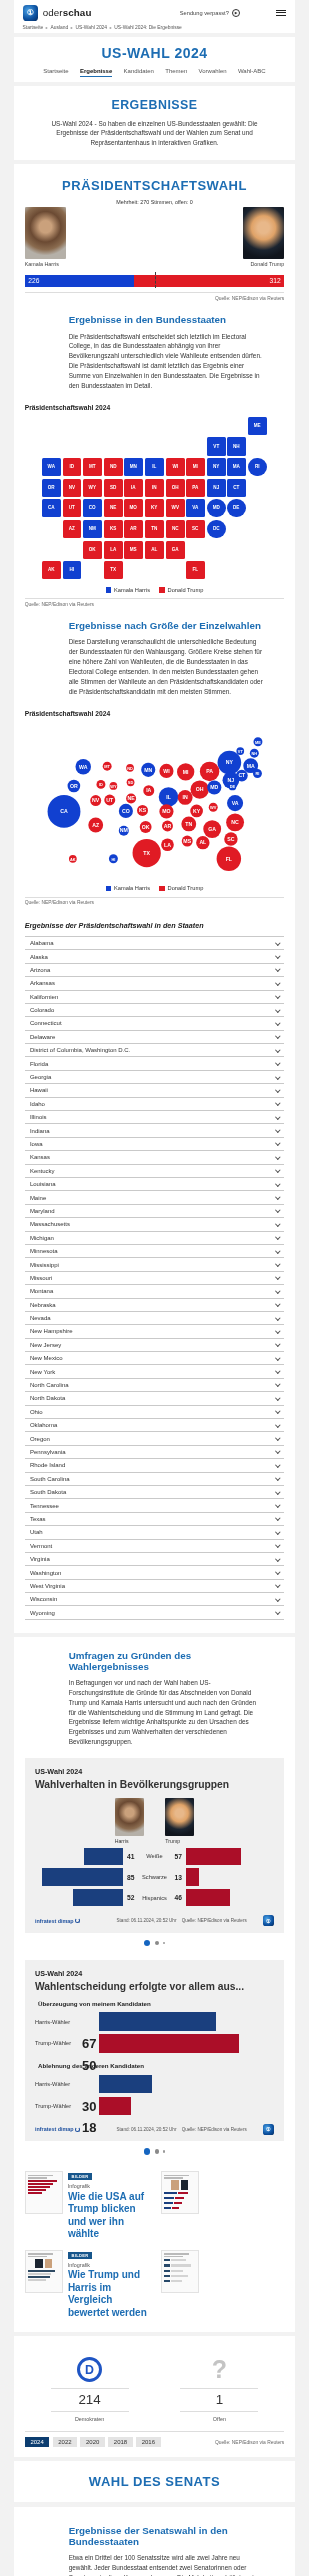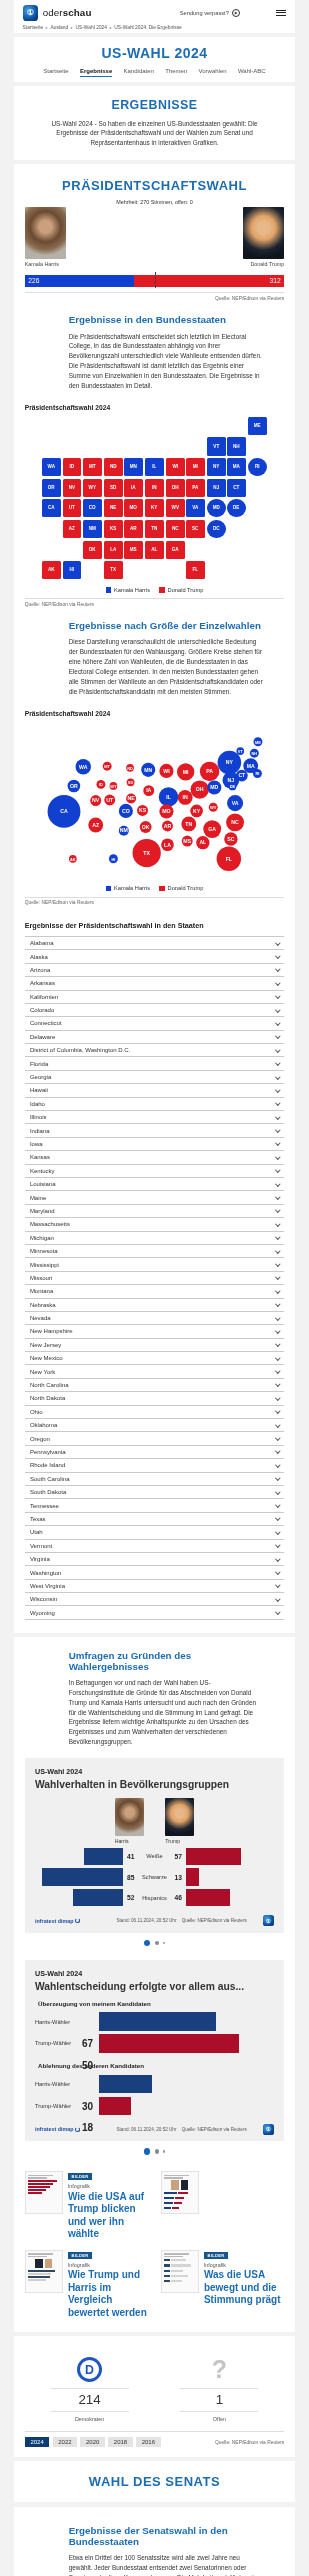--- a/index.html
+++ b/index.html
@@ -52,21 +52,21 @@
   .article p { font-size:6.4px; line-height:1.55; color:#333; }
   .chart-label { font-size:6.7px; font-weight:bold; color:#222; margin:13.4px 0 5.2px; }
   
   .tilemap { position:relative; width:225px; margin:3.1px auto 2.1px; }
   .tile { position:absolute; width:18.5px; height:18.5px; border-radius:1.5px; display:flex; align-items:center; justify-content:center; color:#fff; font-size:4.6px; font-weight:bold; }
   .tile.circ { border-radius:50%; }
   .legend { display:flex; justify-content:center; gap:9.3px; margin:5.2px 0 1px; }
   .legend .li { display:flex; align-items:center; gap:2.6px; font-size:5.7px; color:#333; }
   .legend .sw { width:5.7px; height:5.7px; display:inline-block; }
   
-  .acc-head { font-size:7.2px; font-weight:bold; color:#222; margin:15.5px 0 6.2px; }
+  .acc-head { font-size:7.2px; font-weight:bold; color:#222; margin:15.5px 0 6.2px;font-style:italic; }
   .acc-row { display:flex; align-items:center; justify-content:space-between; border-top:0.5px solid #c9c9c9; padding:3.1px 5.2px; font-size:6px; color:#333; cursor:pointer; min-height:13.4px; }
   .acc-row:last-child { border-bottom:0.5px solid #c9c9c9; }
   .chev { width:3.6px; height:3.6px; border-right:0.8px solid #555; border-bottom:0.8px solid #555; transform:rotate(45deg); margin-top:-1.5px; }
   
   .umfragen { padding:10.3px 10.3px 12.4px; }
   .chart-card { background:#f0f0f0; padding:8.2px 10.3px 6.2px; margin-top:11.3px; }
   .cc-kicker { font-size:7.2px; font-weight:bold; color:#222; }
   .cc-title { font-size:10.3px; color:#333; margin-top:3.1px; font-weight:bold; }
   .cc-photos { display:flex; justify-content:center; gap:21.6px; margin:8.2px 0 2.1px; }
   .cc-ph { width:29px; height:38px; }
@@ -81,21 +81,21 @@
   .ifd { color:#1d4f9e; font-weight:bold; font-size:5.4px; display:flex; align-items:center; gap:1.5px; }
   .ifd .ring { width:5.2px; height:5.2px; border:1.3px solid #1d4f9e; border-top-color:transparent; border-radius:50%; display:inline-block; }
   .mini-ts { width:11.3px; height:11.3px; border-radius:2.6px; margin-left:auto; background:radial-gradient(circle at 35% 35%, #4aa3e8, #0b4f9e 60%, #062c5e); display:flex; align-items:center; justify-content:center; color:#fff; font-size:5.2px; font-weight:bold; }
   .dots { display:flex; justify-content:center; align-items:center; gap:4.1px; padding:7.2px 0 3.1px; }
   .dots .d1 { width:6.2px; height:6.2px; border-radius:50%; background:#1565c0; }
   .dots .d2 { width:4.1px; height:4.1px; border-radius:50%; background:#8a8a8a; }
   .dots .d3 { width:2.1px; height:2.1px; border-radius:50%; background:#9a9a9a; }
   .hb-group-label { font-size:6.2px; color:#222; font-weight:bold; margin:8.2px 0 4.1px 3.1px; }
   .hb-row { display:flex; align-items:center; height:21.6px; }
   .hb-label { width:47px; font-size:5.7px; color:#333; }
-  .hb-num { width:17.5px; font-size:10px; font-weight:bold; color:#222;margin-top:44px; }
+  .hb-num { width:17.5px; font-size:13px; font-weight:bold; color:#222;margin-top:44px; }
   .hb-track { flex:1; }
   .hb-bar { height:18.5px; }
   
   .teasers { display:grid; grid-template-columns:1fr 1fr; gap:9.3px 12.4px; margin-top:13.4px; }
   .teaser { display:flex; gap:5.2px; }
   .thumb { width:38px; height:43px; background:#fafafa; border:0.5px solid #e2e2e2; flex-shrink:0; padding:2.6px 2.1px; font-size:2.1px; color:#555; overflow:hidden; }
   .thumb .tl { height:1.5px; background:#b9b9b9; margin-bottom:1px; width:80%; }
   .thumb .bar { height:2.1px; margin:1px 0; }
   .thumb .ph-row { display:flex; gap:2.1px; margin:1.5px 0; justify-content:center; }
   .thumb .mph { width:7.2px; height:9.3px; }
@@ -797,21 +797,20 @@
             </div>
             <div style="display: flex; gap: 1px; margin: 1px 0px;">
               <div class="bar" style="background: rgb(39, 72, 105); width: 18%;"></div>
               <div class="bar" style="background: rgb(212, 212, 212); width: 55%;"></div>
             </div>
             <div style="display: flex; gap: 1px; margin: 1px 0px;">
               <div class="bar" style="background: rgb(39, 72, 105); width: 18%;"></div>
               <div class="bar" style="background: rgb(212, 212, 212); width: 35%;"></div>
             </div>
           </div>
-          <div class="t-body"><span class="badge">BILDER</span><div class="t-kicker">Infografik</div><div class="t-title">Was die USA bewegt und die Stimmung prägt</div></div>
         </div>
       </div>
   </section>
 
   <section class="card house">
     <div class="house-flex">
       <div class="stats">
         <div class="stat">
           <div class="stat-ic">
               <div class="dem-ic">

